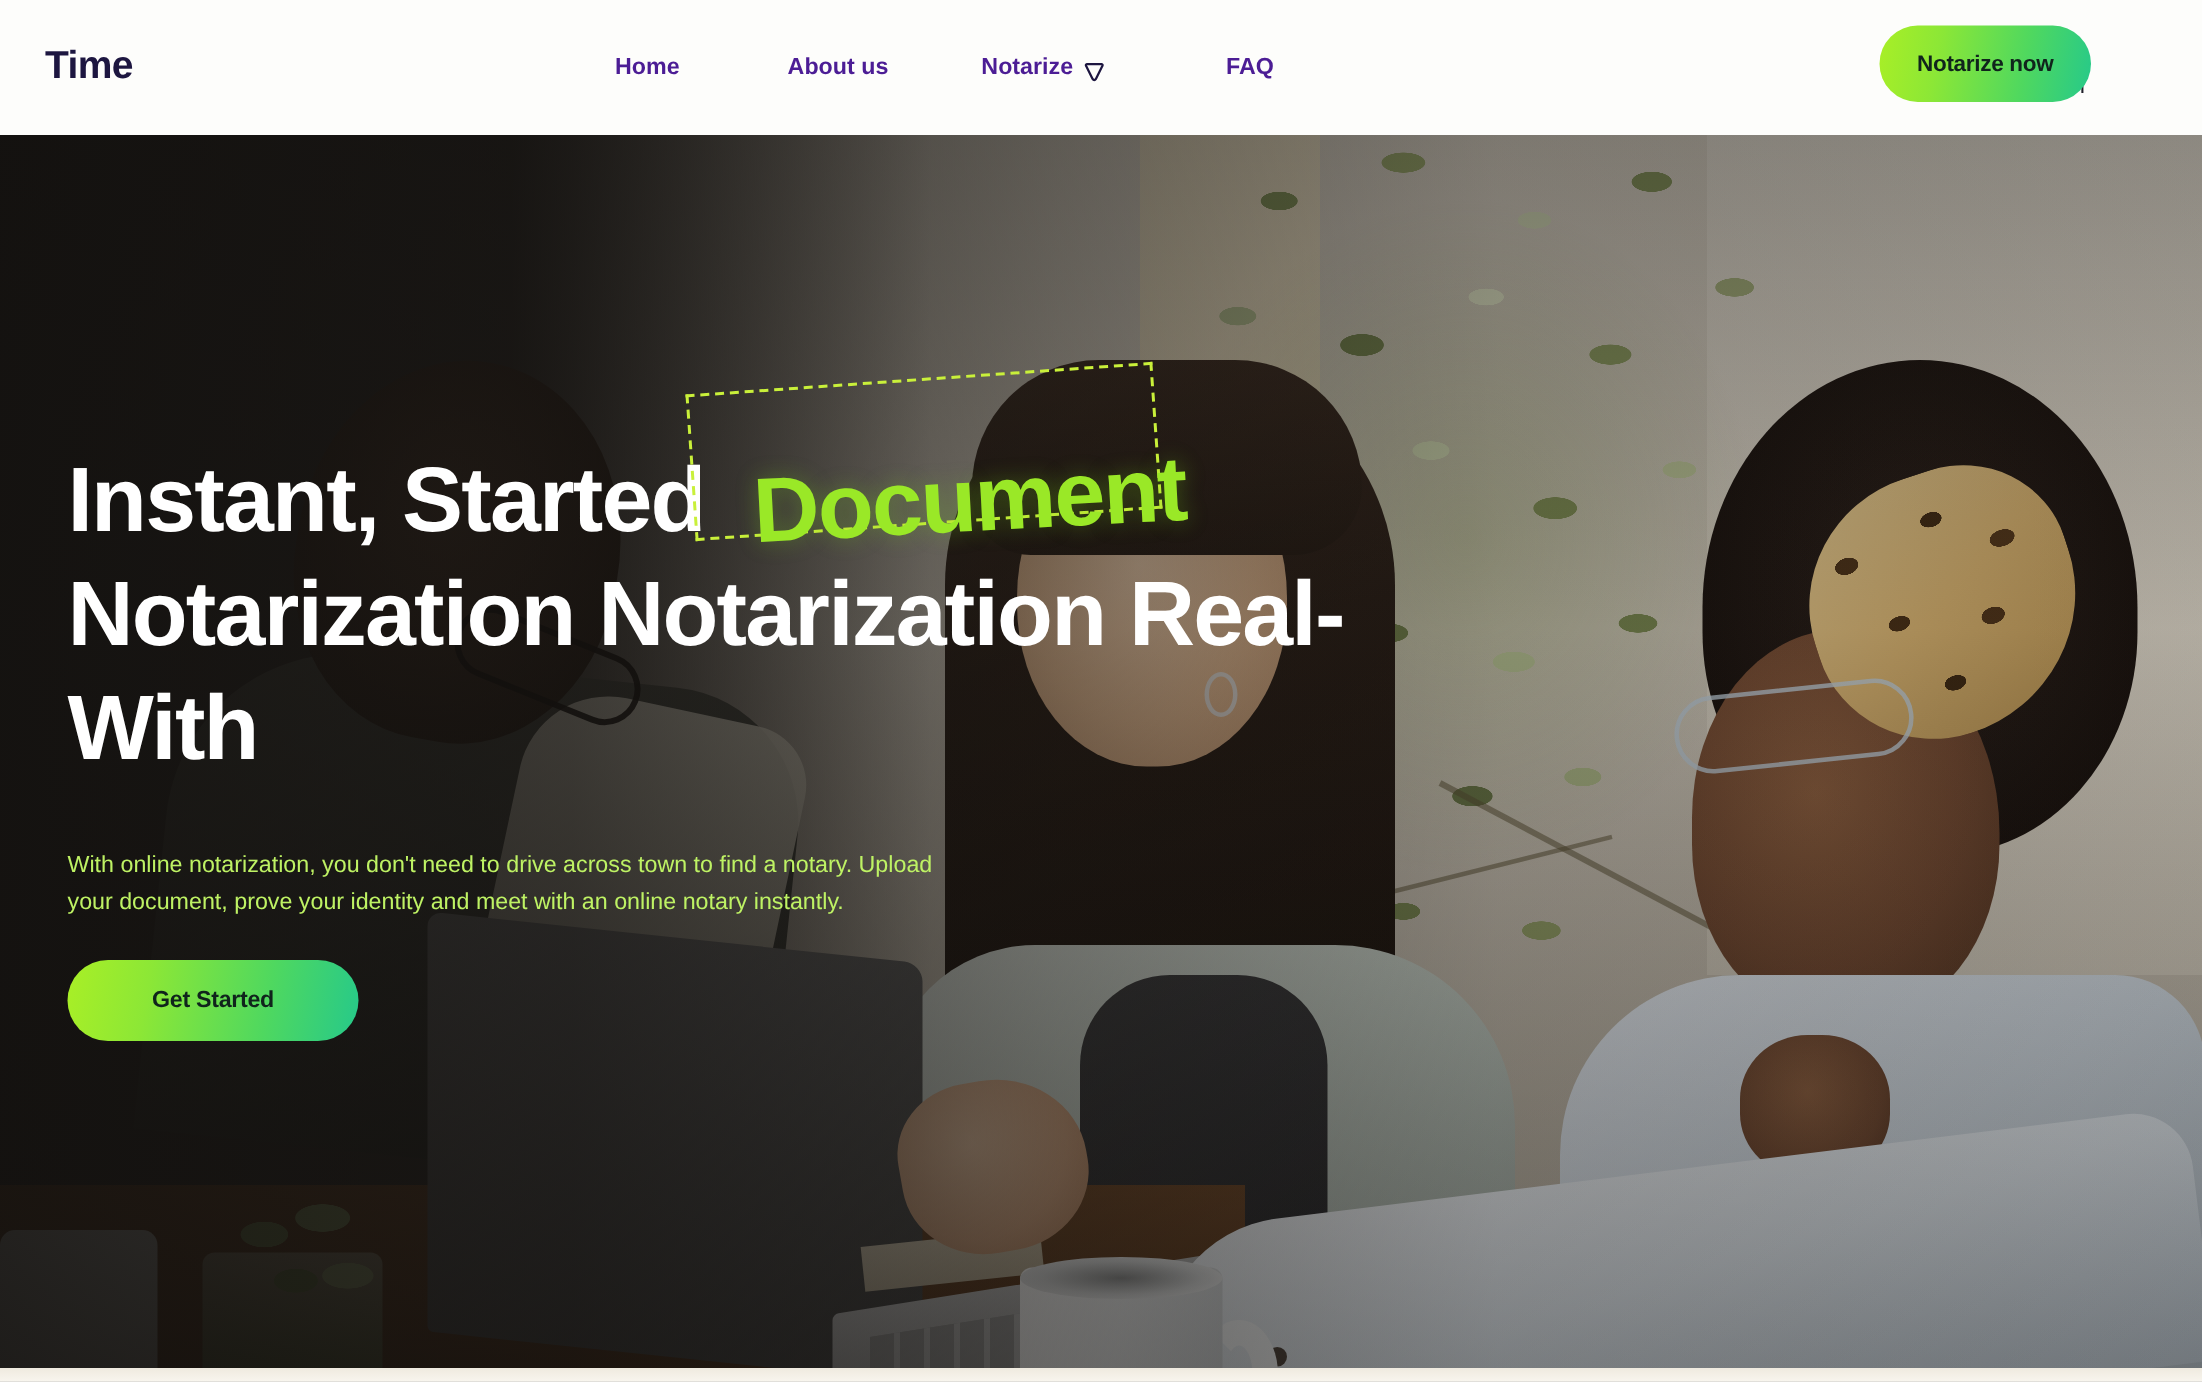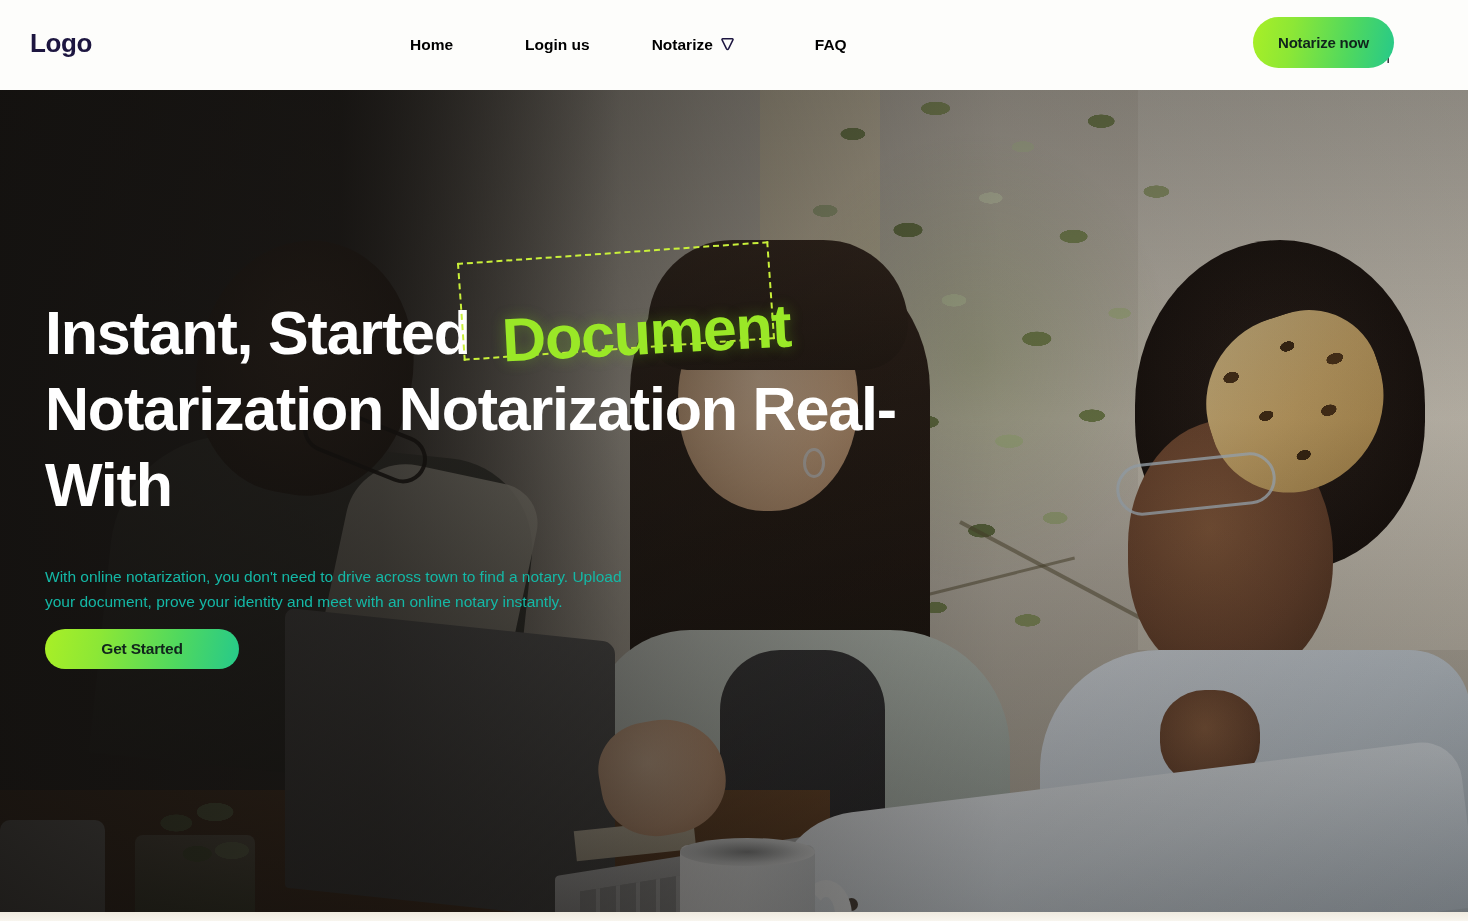--- a/index.html
+++ b/index.html
@@ -26,22 +26,22 @@
     color:#1d1640;
   }
   .nav{
     position:absolute; left:410px; top:0;
     height:90px;
     display:flex; align-items:center;
     gap:0;
   }
   .nav-item{
     font-size:15.5px; font-weight:600;
-    color:#000000;
-    display:flex; align-items:flex-start; gap:7px;
+    color:#4c1d95;
+    display:flex; align-items:flex-end; gap:7px;
     cursor:pointer;
     white-space:nowrap;
   }
   .nav-gap-1{ margin-right:72px; }
   .nav-gap-2{ margin-right:62px; }
   .nav-gap-3{ margin-right:80px; }
   .caret{
     display:inline-block; width:15px; height:13px;
     position:relative; top:1px;
   }
@@ -385,55 +385,55 @@
   .doc-box{
     position:absolute;
     left:-42px; top:-43px;
     width:312px; height:98px;
     border:2px dashed #c9f03a;
     transform:rotate(-4deg);
     pointer-events:none;
   }
   .subtext{
     margin-top:41px;
-    color:#14b8a6;
+    color:#bef264;
     font-size:15.5px;
     line-height:25px;
     width:600px;
     font-weight:400;
   }
   .btn-started{
-    margin-top:15px;
-    width:194px; height:40px;
+    margin-top:26px;
+    width:194px; height:54px;
     font-size:15.5px;
     letter-spacing:-0.2px;
     display:block;
   }
 
   
   .bottom-strip{
     position:absolute; left:0; top:912px;
     width:1468px; height:9px;
     background:linear-gradient(180deg,#efeadf 0%,#f8f5ee 100%);
     z-index:25;
   }
 </style>
 </head>
 <body>
 
 <div class="header">
 
-  <div class="logo">Logo</div>
+  <div class="logo">Time</div>
 
   <nav class="nav">
     <div class="nav-item nav-gap-1">
       <span>Home</span>
     </div>
     <div class="nav-item nav-gap-2">
-      <span>Login us</span>
+      <span>About us</span>
     </div>
     <div class="nav-item nav-gap-3">
       <span>Notarize</span>
       <span class="caret">
         <svg width="15" height="13" viewBox="0 0 15 13" fill="none">
           <path d="M2.2 2.2 C1.6 1.3 2.1 0.6 3.1 0.8 L11.9 0.8 C12.9 0.6 13.4 1.3 12.8 2.2 L8.6 10.6 C8.0 11.7 7.0 11.7 6.4 10.6 Z" stroke="#1d1640" stroke-width="1.5" stroke-linejoin="round" fill="none"></path>
         </svg>
       </span>
     </div>
     <div class="nav-item">

